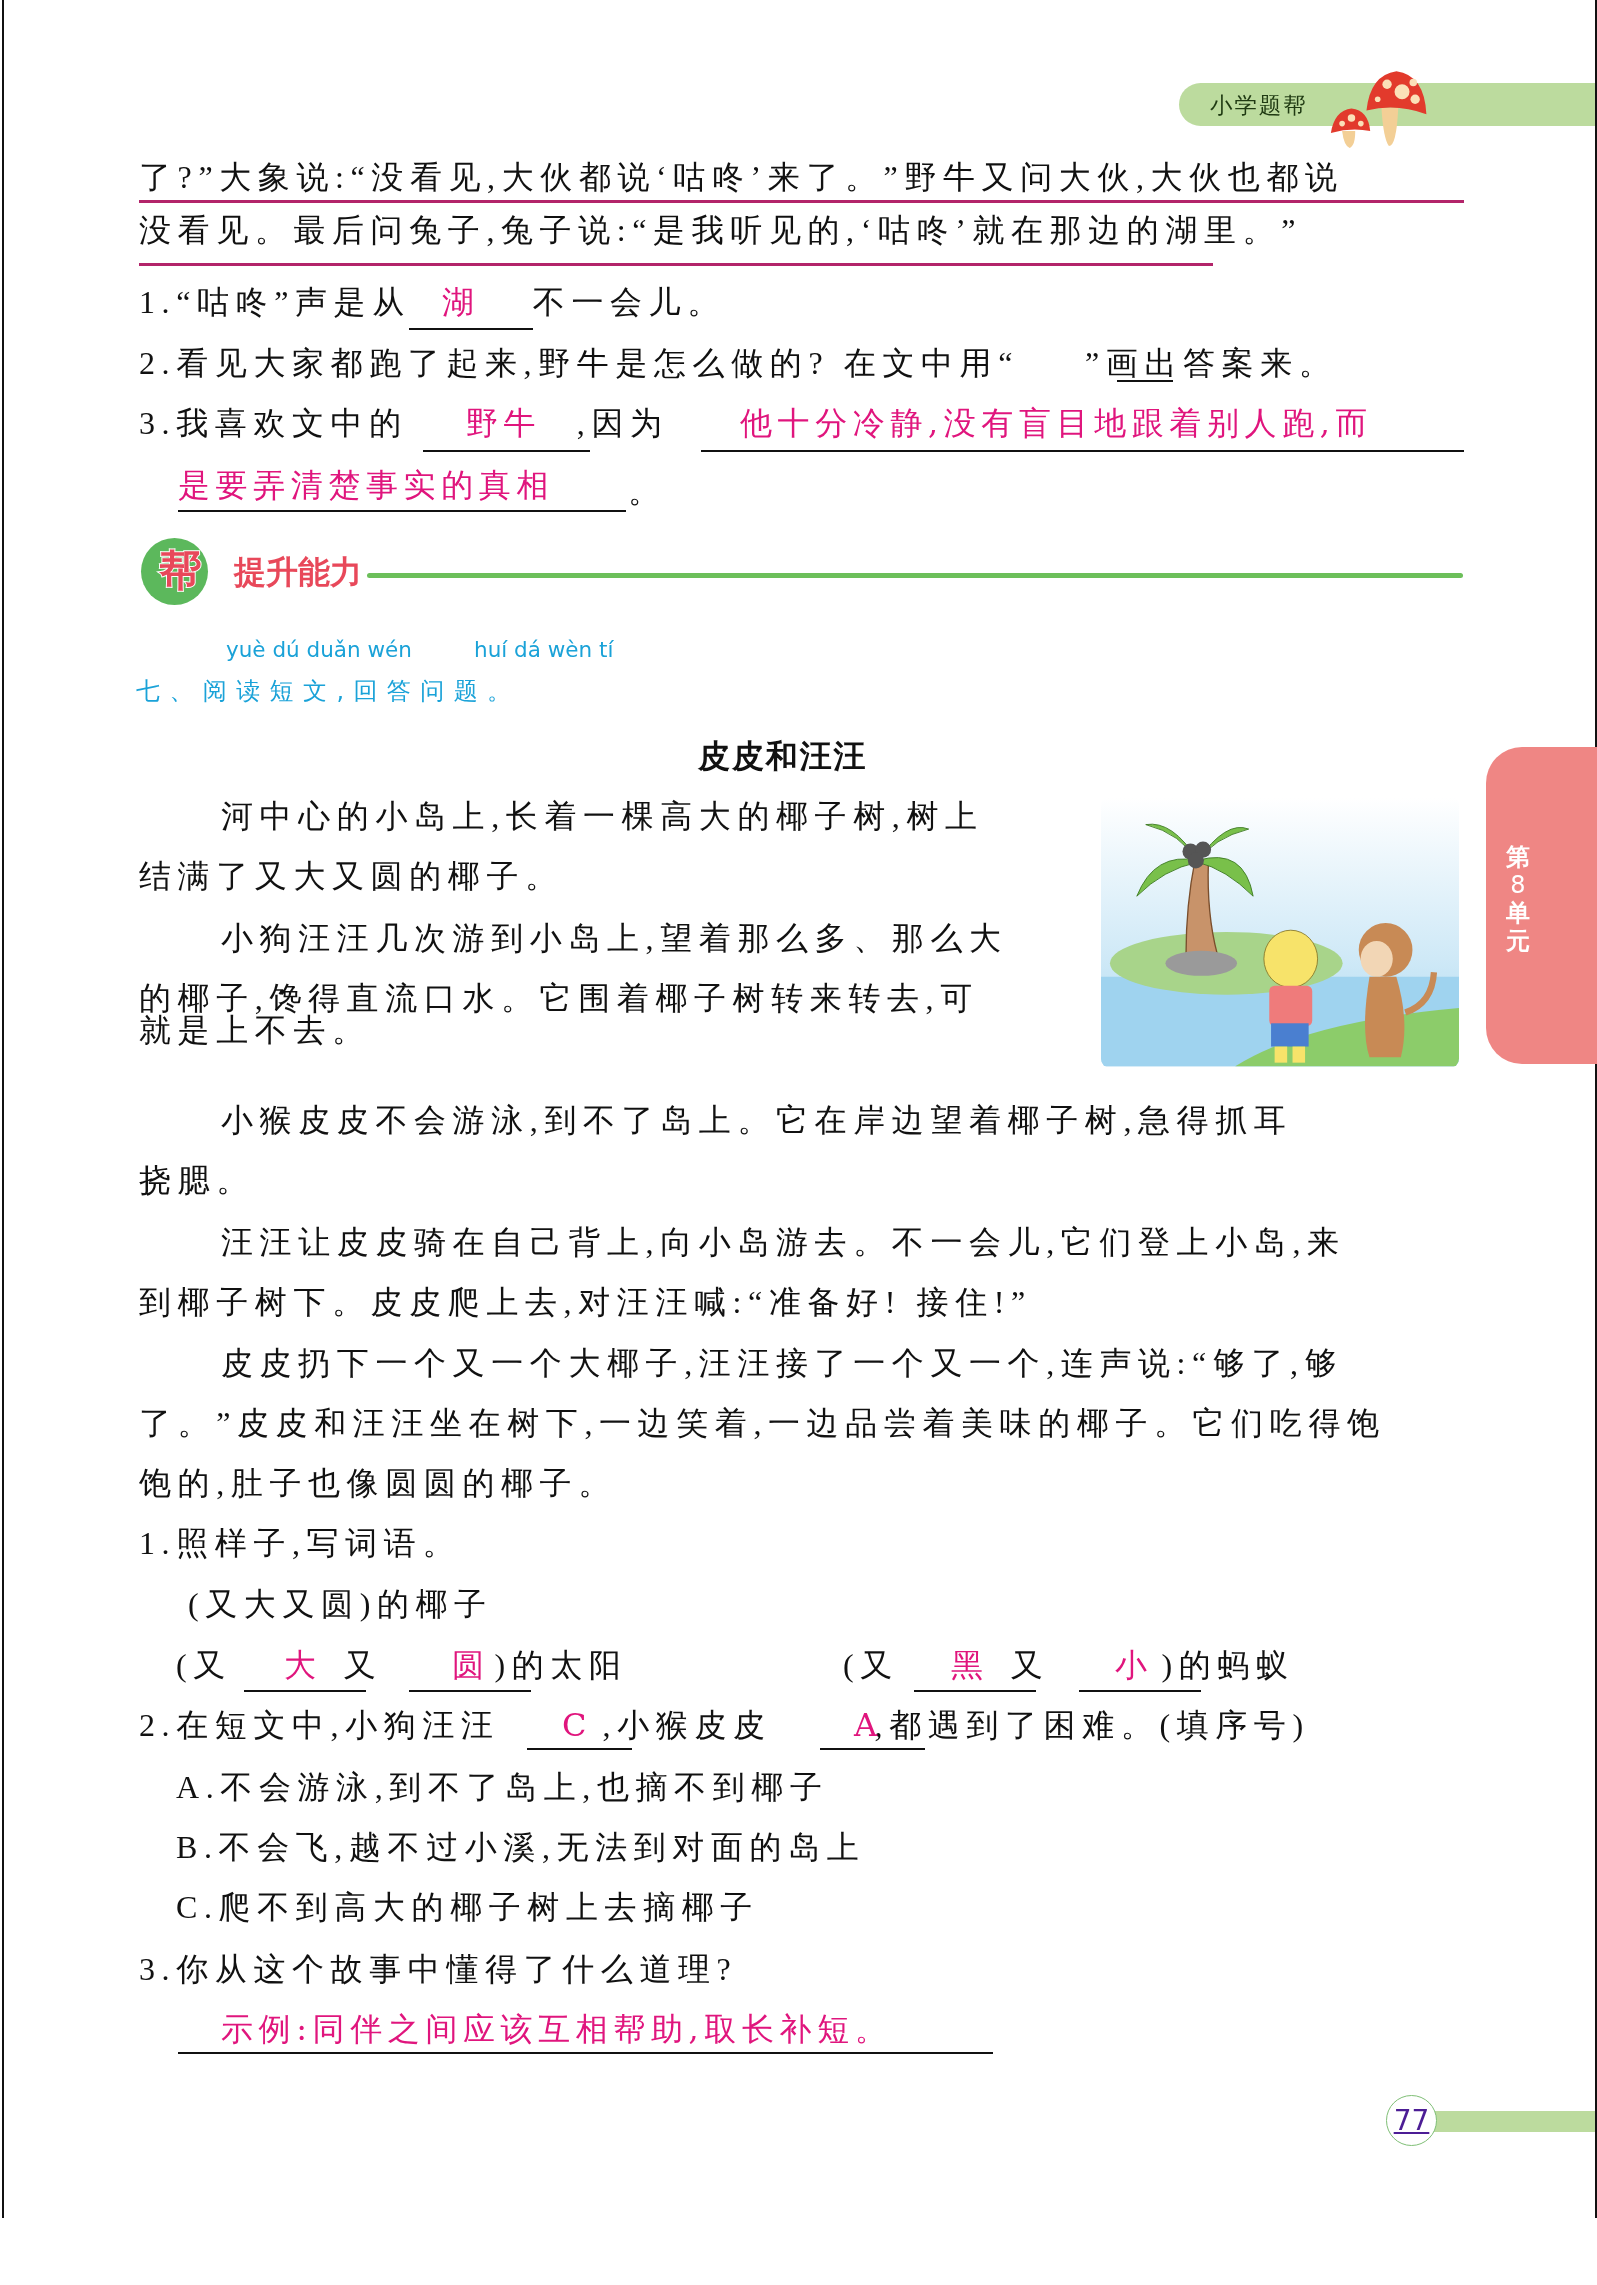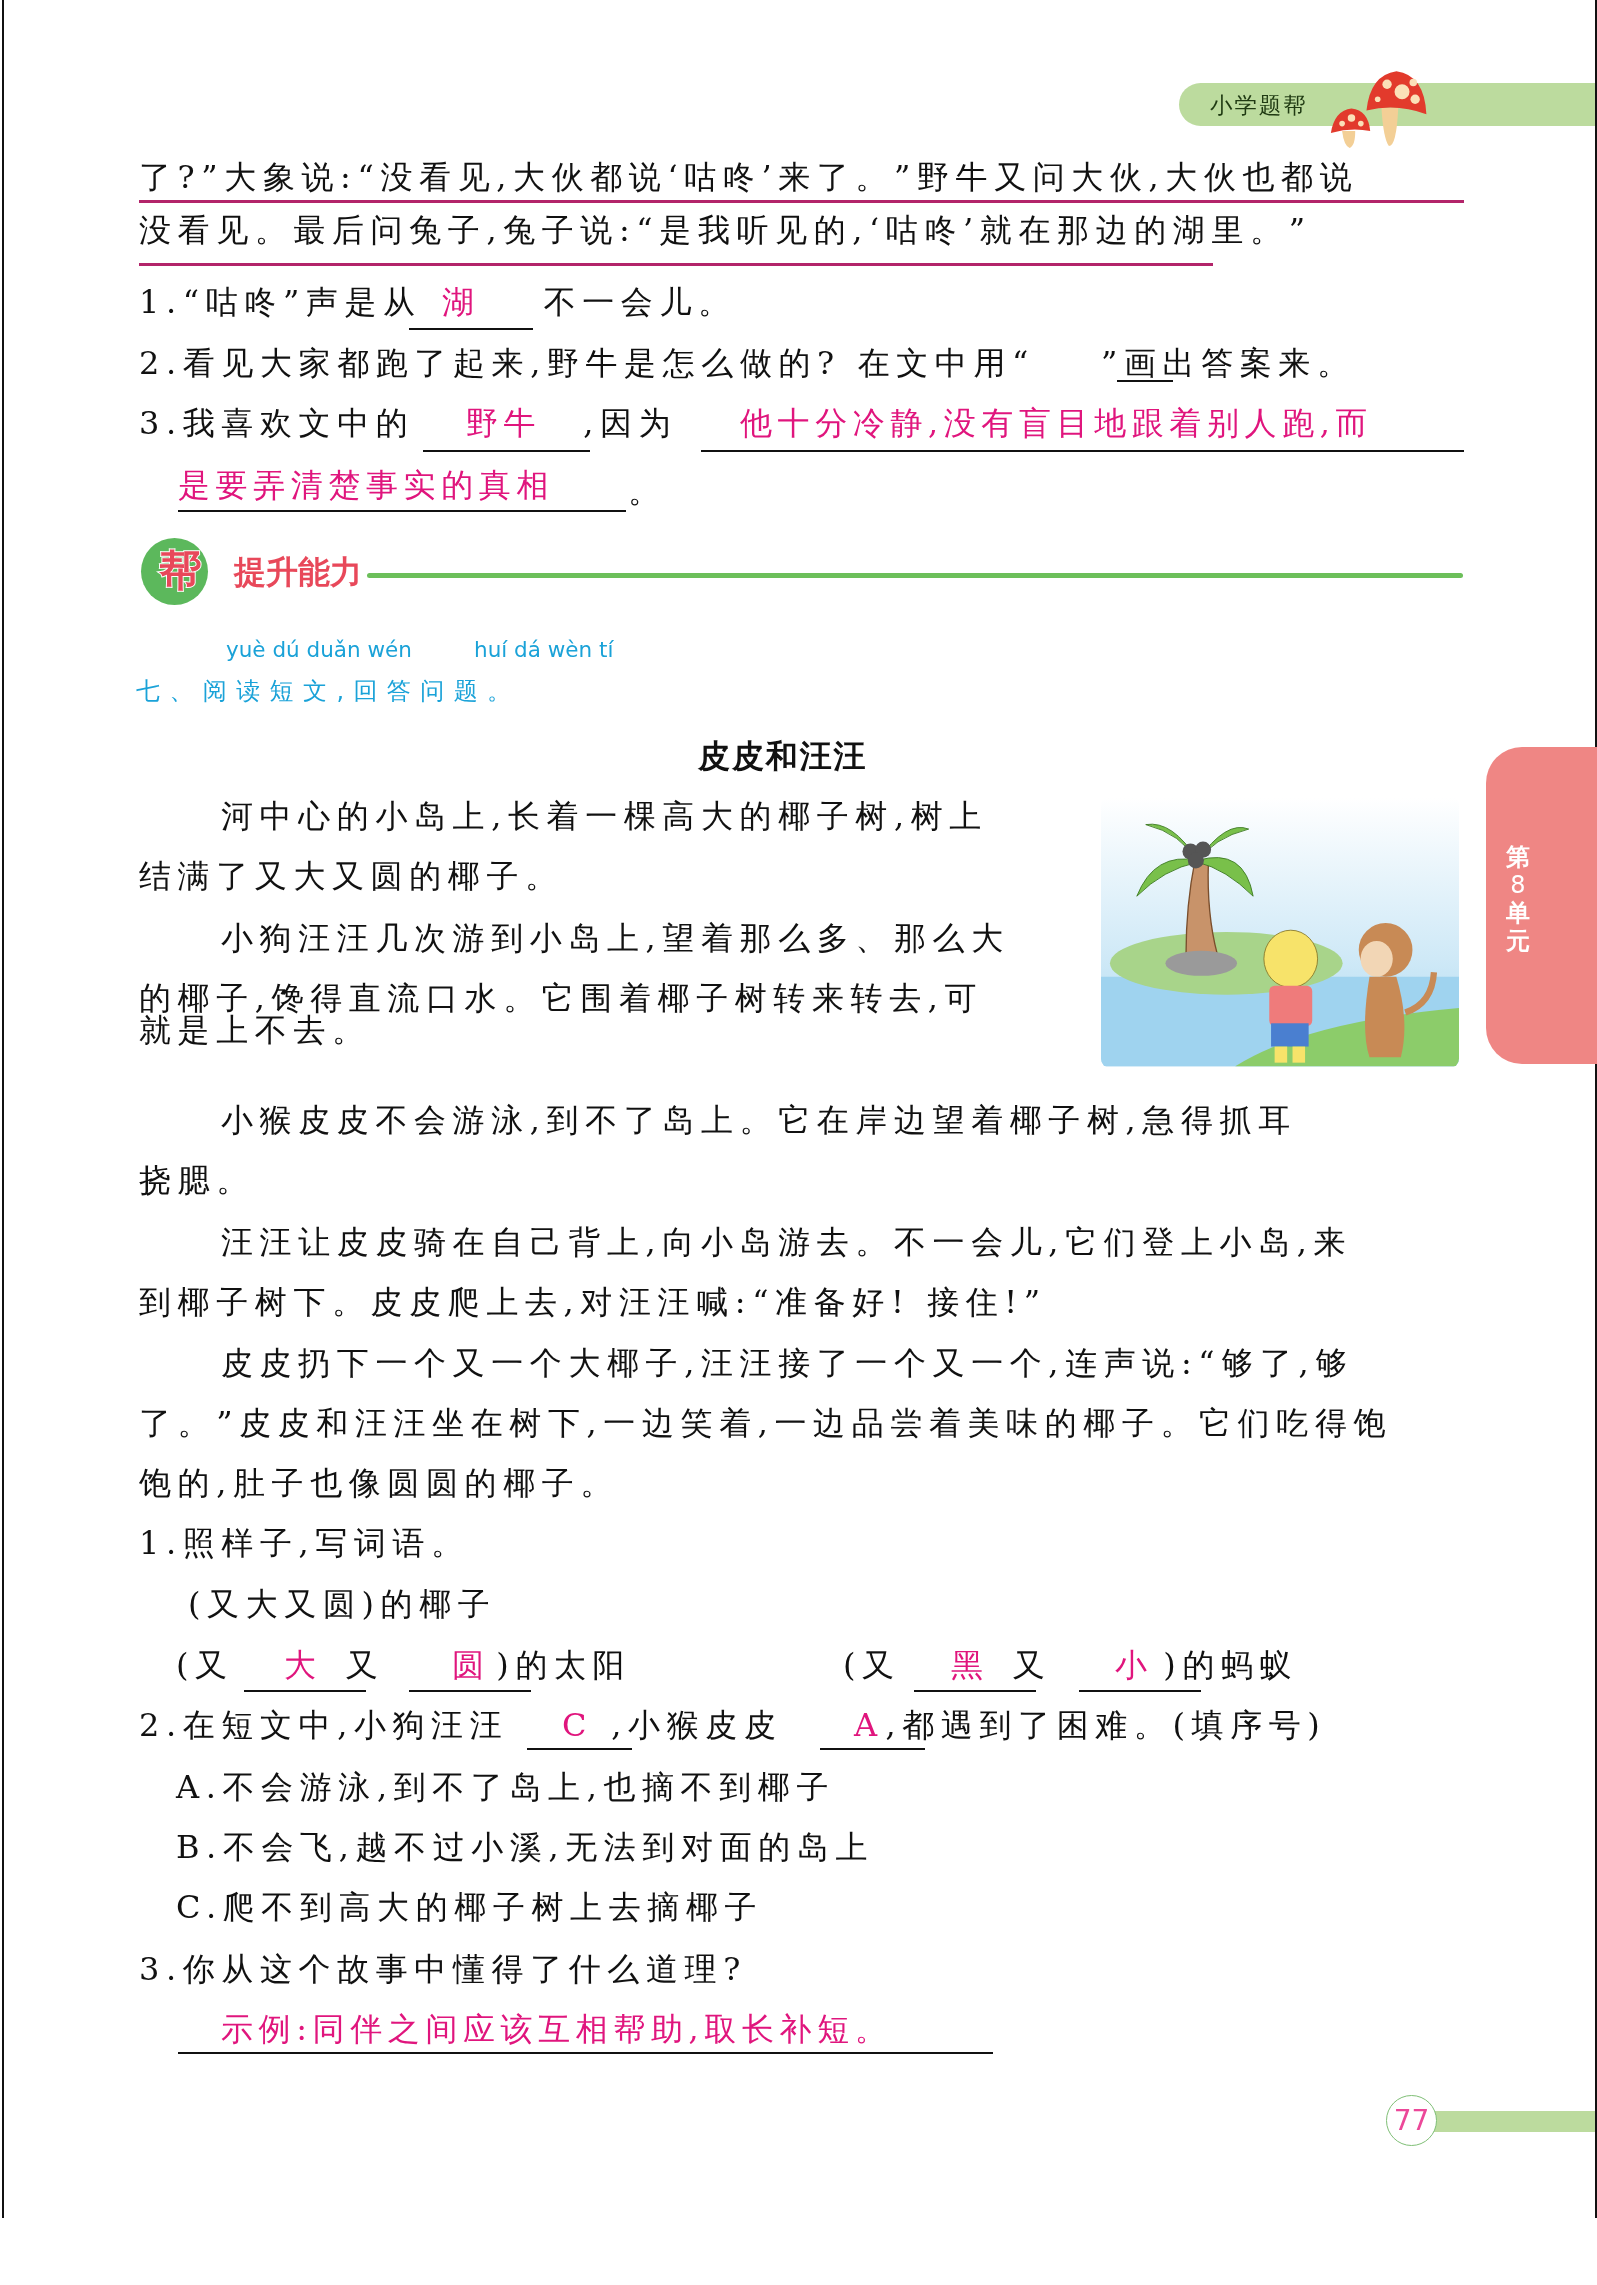--- a/index.html
+++ b/index.html
@@ -9,21 +9,21 @@
   .page-border-right { position:absolute; left:1595px; top:0; width:1.9px; height:2218px; background:#111; }
 
   
   .header-band { position:absolute; left:1179px; top:83px; width:416px; height:43px;
                  background:#bcdb9e; border-radius:21.5px 0 0 21.5px; }
   .header-title { position:absolute; left:1210px; top:90px; font-family:"DejaVu Sans","Liberation Sans",sans-serif;
                   font-size:22.5px; color:#1f3a12; letter-spacing:1.9px; }
   .mushroom { position:absolute; }
 
   
-  .line { position:absolute; left:139px; font-size:32px; letter-spacing:6.6px; white-space:nowrap; line-height:37px; }
+  .line { position:absolute; left:139px; font-size:32px; letter-spacing:6.6px; white-space:nowrap; line-height:37px;font-family:Liberation Serif, serif; }
   .uline-pink { position:absolute; height:2.8px; background:#b3246a; }
   .blank { position:absolute; height:1.9px; background:#111; }
   .ans { position:absolute; color:#e0157d; font-size:32px; white-space:nowrap; letter-spacing:5.6px; line-height:37px; }
 
   
   .sec-circle { position:absolute; left:141px; top:538px; width:67px; height:67px; border-radius:50%; background:#5cb85c; }
   .sec-bang { position:absolute; left:159px; top:542px; font-family:"DejaVu Sans","Liberation Sans",sans-serif;
               font-size:43px; font-weight:bold; color:#e8485a; -webkit-text-stroke:1.9px #fff; paint-order:stroke fill; }
   .sec-title { position:absolute; left:204px; top:551px; font-family:"DejaVu Sans","Liberation Sans",sans-serif;
                font-size:32px; font-weight:bold; color:#e8485a;margin-left:30px; }
@@ -40,21 +40,21 @@
   .illus { position:absolute; left:1101px; top:796px; width:358px; height:272px; border-radius:9.4px; overflow:hidden; }
 
   .unit-tab { position:absolute; left:1486px; top:747px; width:111px; height:317px; background:#ef8684;
               border-radius:36px 0 0 36px; }
   .unit-text { position:absolute; left:1501px; top:843px; width:34px; text-align:center; color:#fff;
                font-family:"DejaVu Sans","Liberation Sans",sans-serif; font-size:24px; font-weight:bold; line-height:28px; }
 
   .footer-band { position:absolute; left:1424px; top:2111px; width:171px; height:20.6px; background:#bcdb9e; }
   .page-num { position:absolute; left:1386px; top:2095px; width:49px; height:49px; border-radius:50%;
               border:1.9px solid #7fbf76; background:#fff; text-align:center; line-height:49px;
-              font-family:"DejaVu Sans","Liberation Sans",sans-serif; font-size:28px; color:#ec4899; }
+              font-family:"DejaVu Sans","Liberation Sans",sans-serif; font-size:28px; color:#4c1d95;text-decoration:underline; }
 </style>
 </head>
 <body>
 
 <div class="page-border-left"></div>
 <div class="page-border-right"></div>
 
 <div class="header-band"></div>
 <div class="header-title">小学题帮</div>
 <svg class="mushroom" style="left:1329px;top:56px" width="103" height="94" viewBox="0 0 110 100">

